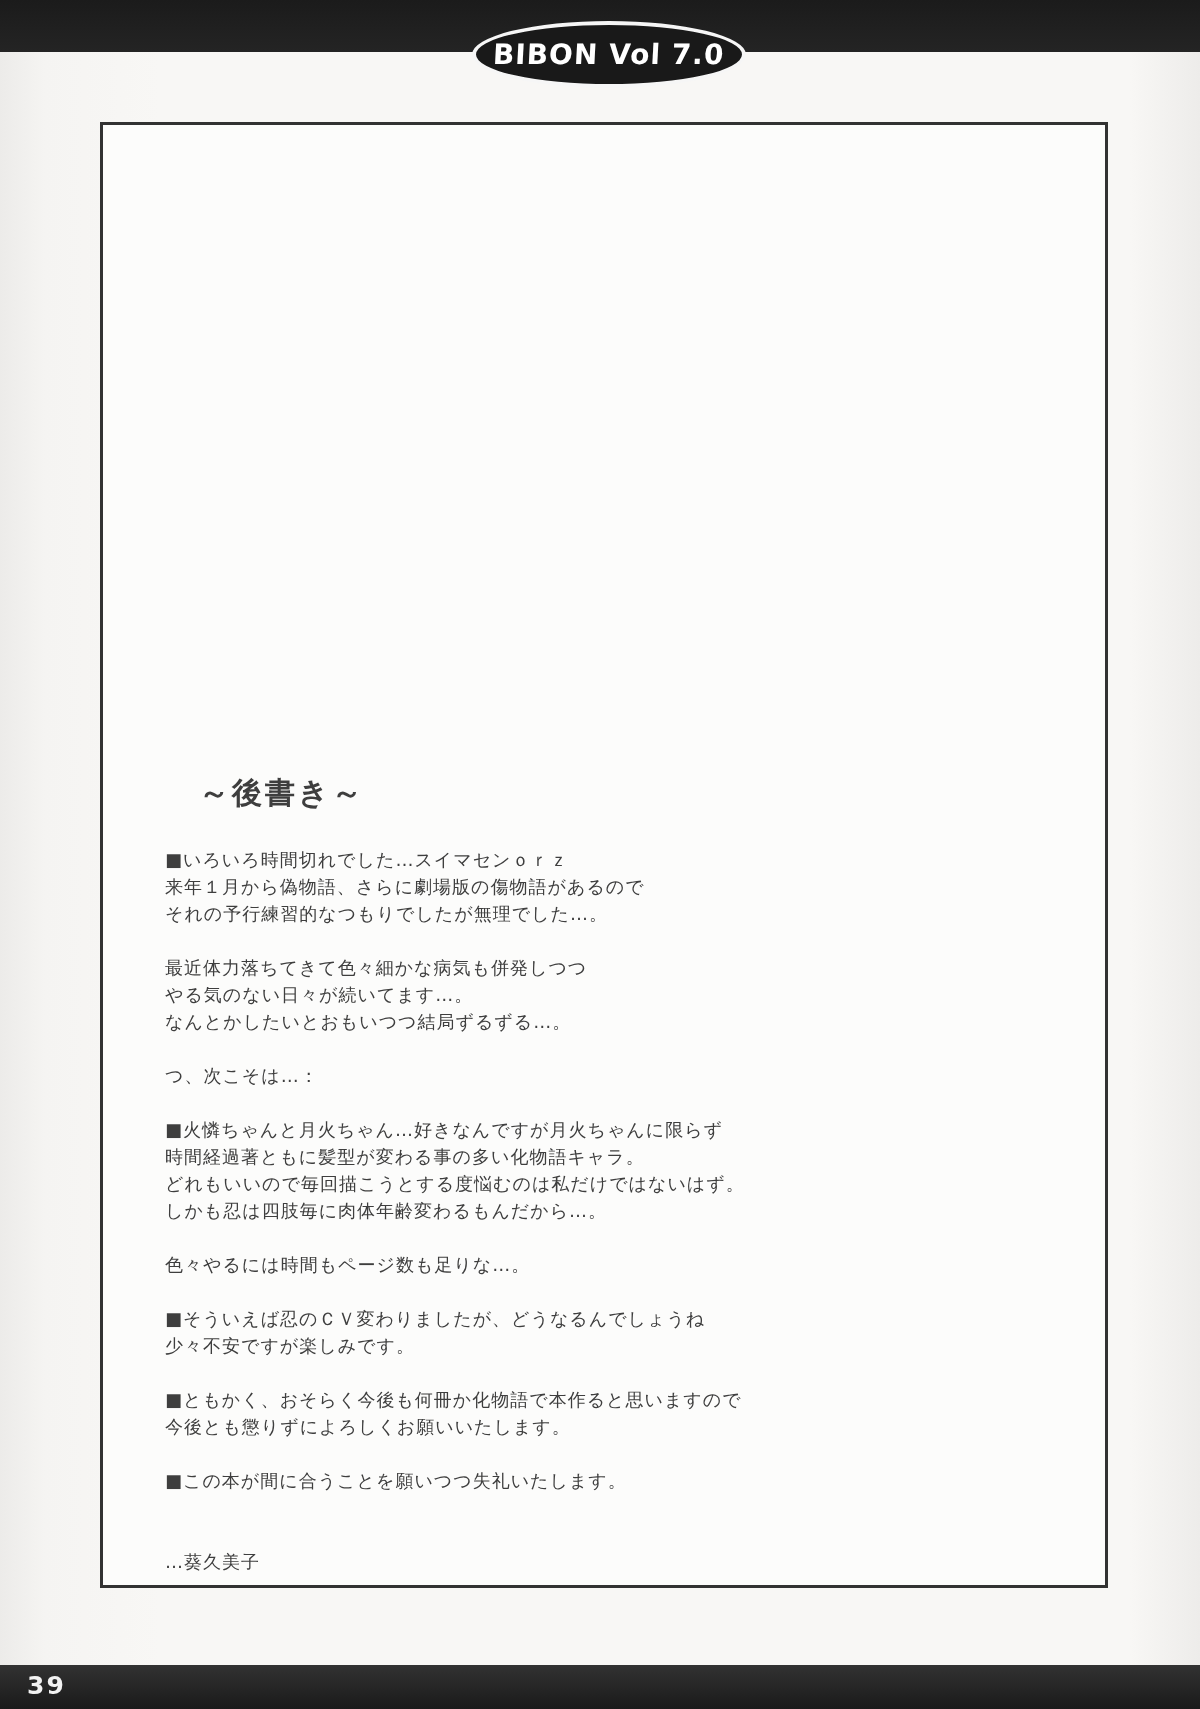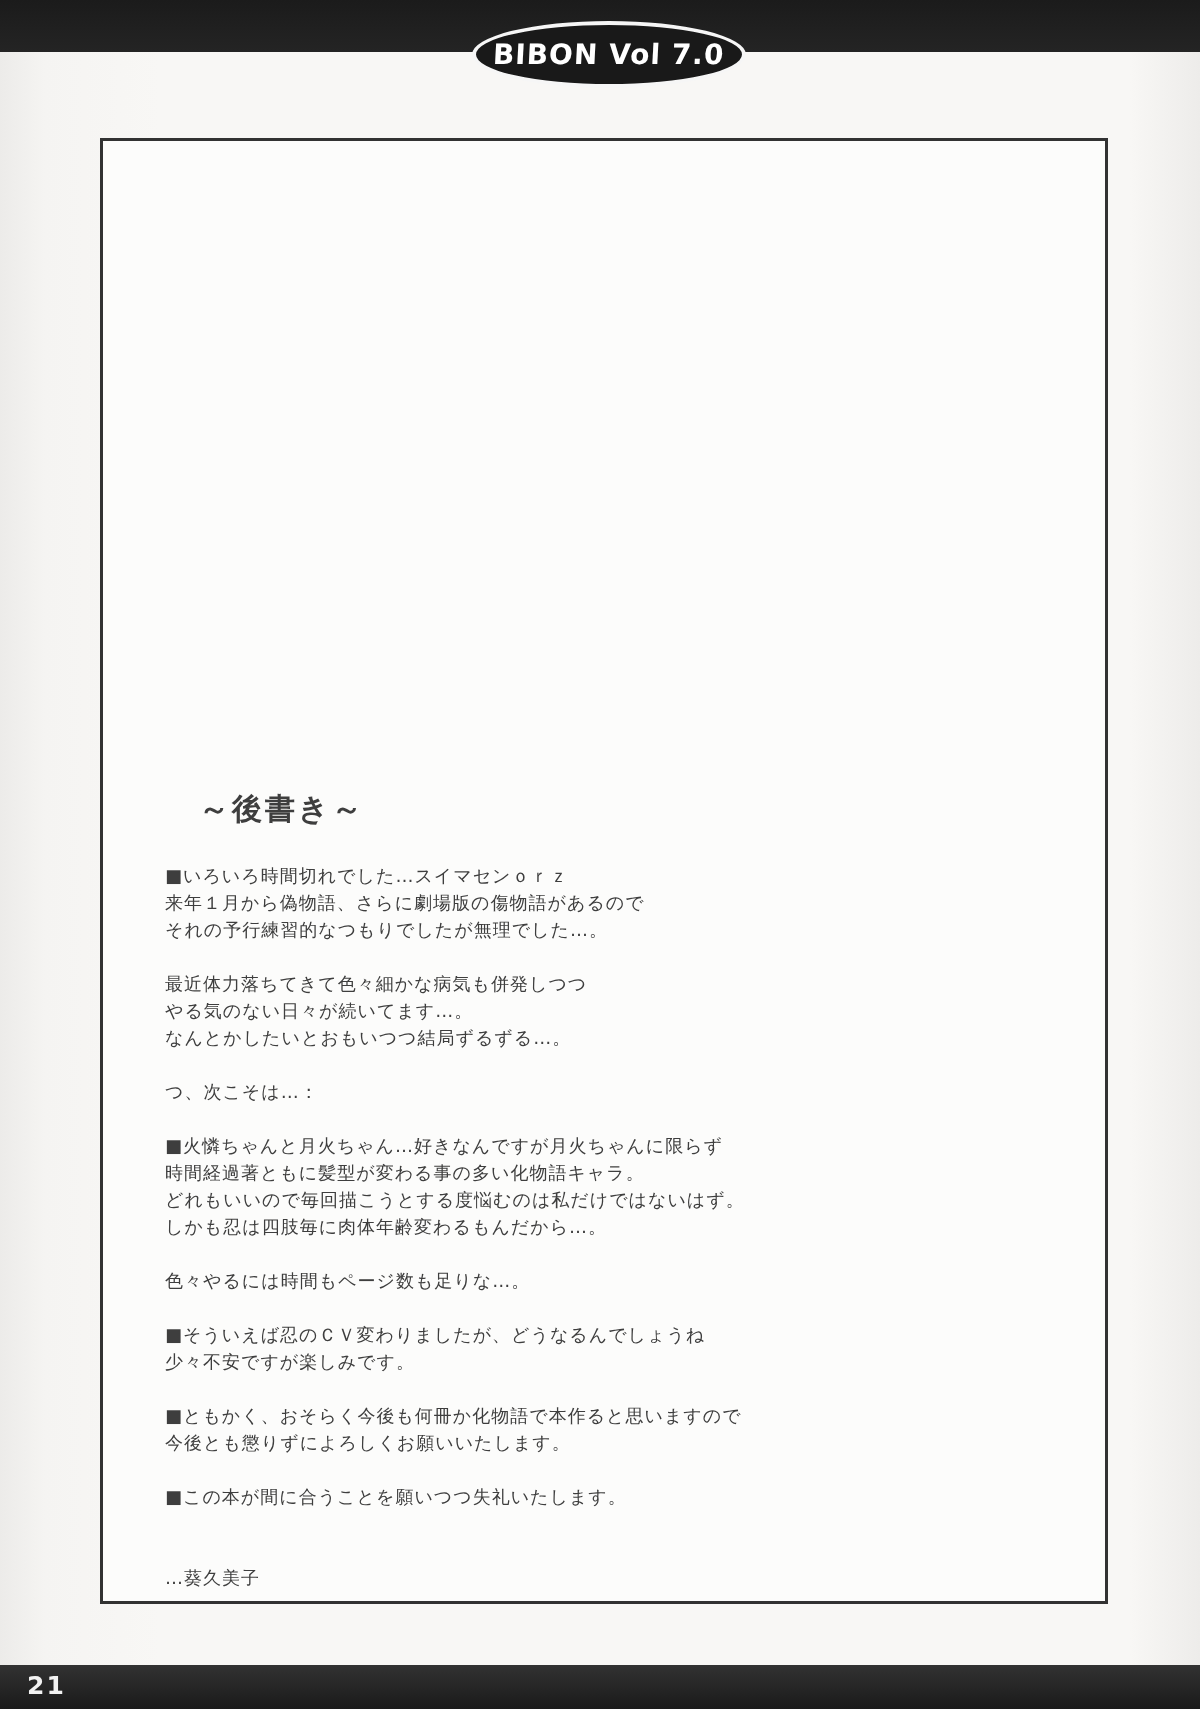--- a/index.html
+++ b/index.html
@@ -23,21 +23,20 @@
     display:flex; align-items:center; justify-content:center; z-index:3;
   }
   .badge-label{
     font-size:28px; font-weight:800; color:var(--badge-text,#fff);
     letter-spacing:1px; transform:skewX(-3deg); white-space:nowrap;
   }
   .frame{
     position:absolute; left:100px; top:122px; width:1002px; height:1460px;
     border:3px solid var(--frame-border,#323232); background:var(--panel,#fcfcfb);
     z-index:0;
-    margin-top:16px;
   }
   .afterword-title{
     position:absolute; left:96px; top:648px; margin:0;
     font-size:30px; font-weight:700; letter-spacing:3px; color:var(--ink,#3e3e3e);
   }
   .afterword-body{
     position:absolute; left:62px; top:721px; width:900px;
     font-size:18px; line-height:27px; letter-spacing:1px;
     color:var(--ink,#3e3e3e); white-space:pre-line;
   }
@@ -85,15 +84,15 @@
 今後とも懲りずによろしくお願いいたします。
 
 ■この本が間に合うことを願いつつ失礼いたします。
 
 
 …葵久美子</div>
   </div>
 
   <div class="band bottom"></div>
 
-  <span class="page-number">21</span>
+  <span class="page-number">39</span>
 
 </div>
 
 </body></html>

